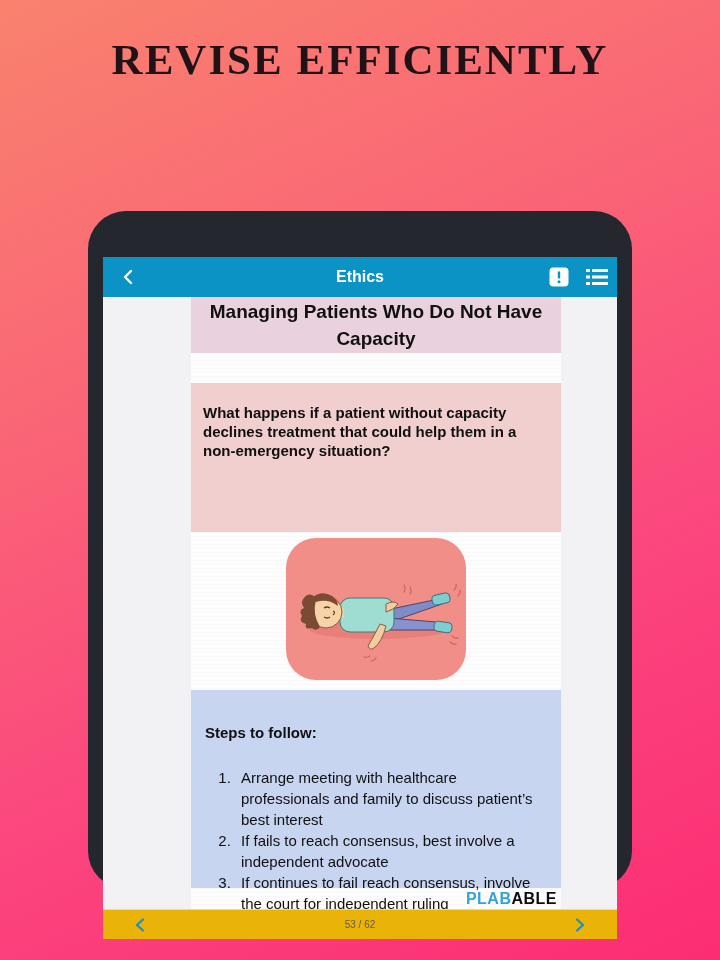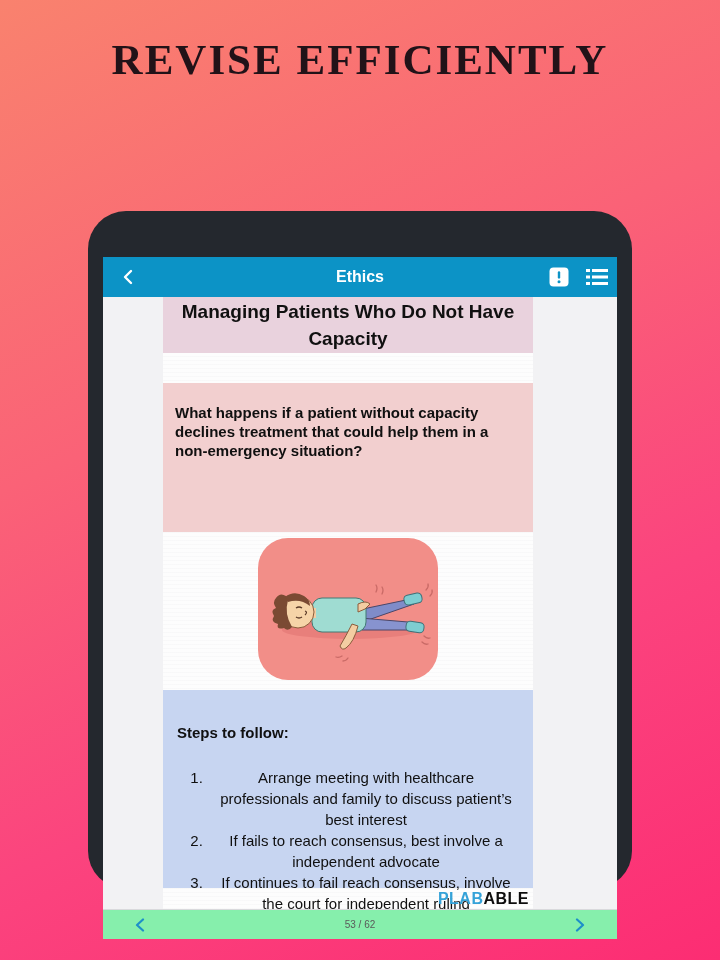--- a/index.html
+++ b/index.html
@@ -53,21 +53,21 @@
     color: #ffffff; font-weight: bold; font-size: 16px;
   }
   .appbar-actions {
     position: absolute; right: 8px; top: 0; height: 40px;
     display: flex; align-items: center; gap: 14px;
   }
   .iconbtn { width: 24px; height: 24px; display: flex; align-items: center; justify-content: center; cursor: pointer; }
 
   
   .page {
-    position: absolute; top: 40px; left: 60px;
+    position: absolute; top: 40px; left: 88px;
     width: 370px; height: 612px;
     background: #fdfdfd;
     background-image: repeating-linear-gradient(0deg, rgba(120,120,140,0.035) 0 1px, transparent 1px 4px);
     font-size: 15px; color: #101010;
   }
 
   .card-header {
     height: 56px; background: #e9d2dd;
     display: flex; align-items: center; justify-content: center;
     text-align: center;
@@ -92,35 +92,35 @@
     width: 180px; height: 142px;
   }
 
   .steps-block {
     height: 198px; background: #c7d5f1;
     padding: 32px 14px 0 14px;
     line-height: 21px;
   }
   .steps-heading { font-weight: bold; margin-bottom: 24px; }
   .steps-list { margin-left: 30px; }
-  .steps-list li { padding-left: 6px; margin-bottom: 0; text-align: center; }
+  .steps-list li { padding-left: 6px; margin-bottom: 0; }
 
   .brand-strip {
     height: 21px;
     display: flex; align-items: center; justify-content: flex-end;
     padding-right: 4px;
     font-weight: bold; font-size: 16px; letter-spacing: 0.5px; text-align: right;
   }
   .brand-plab { color: #35a2d8; }
   .brand-able { color: #0d0d0d; }
 
   
   .pagerbar {
     position: absolute; bottom: 0; left: 0; width: 100%; height: 30px;
-    background: #86efac;
+    background: #eab308;
     border-top: 1px solid #d9d9dc;
     display: flex; align-items: center; justify-content: center;
   }
   .pager-prev, .pager-next {
     position: absolute; top: 0; height: 30px; width: 34px;
     display: flex; align-items: center; justify-content: center;
     cursor: pointer;
   }
   .pager-prev { left: 20px; }
   .pager-next { right: 20px; }

